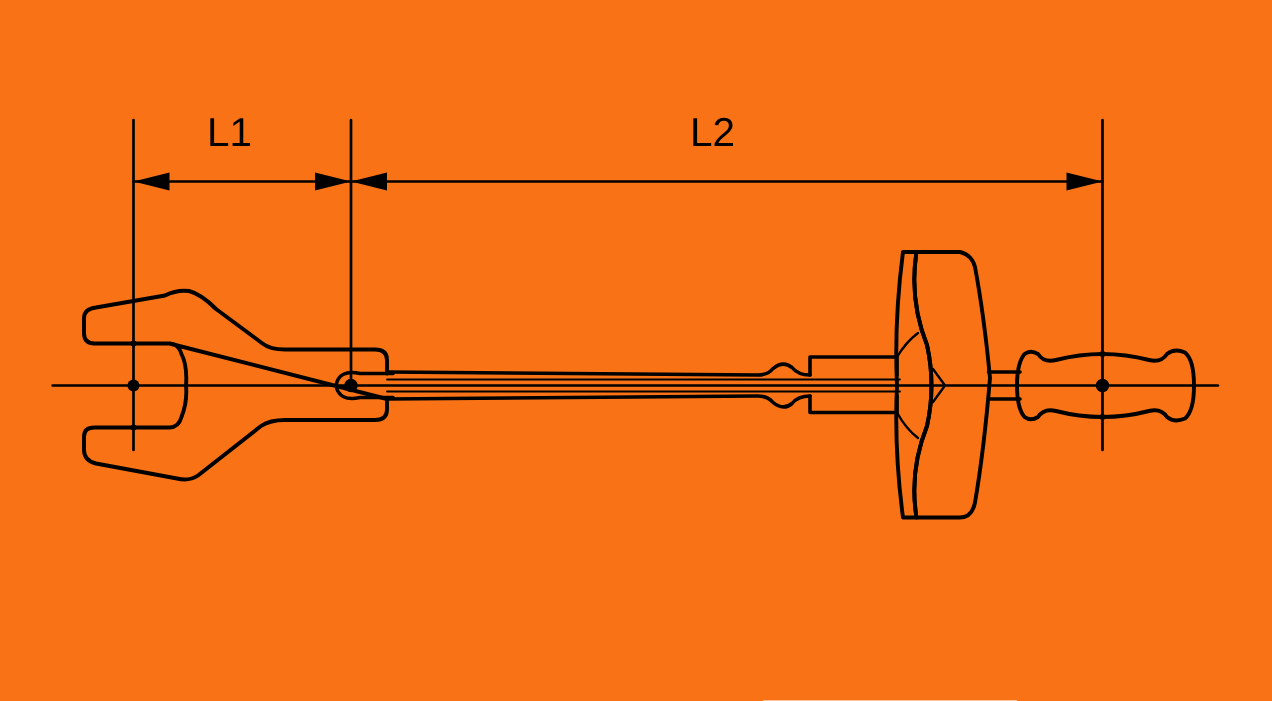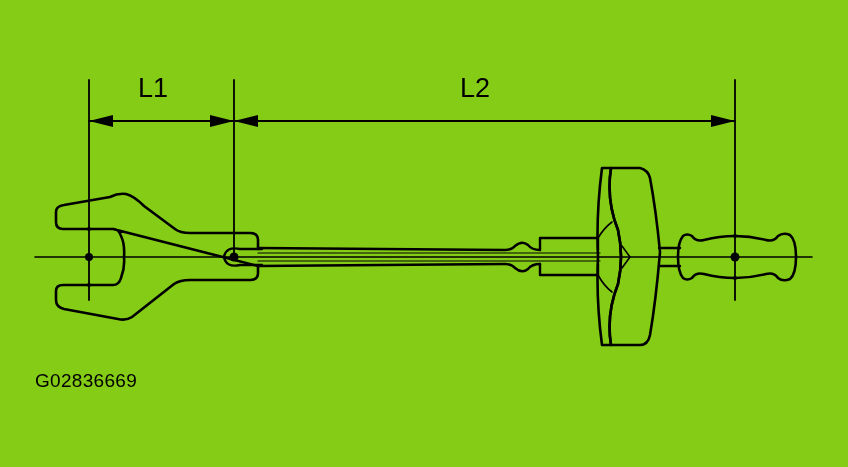--- a/index.html
+++ b/index.html
@@ -4,21 +4,21 @@
   <style>
     html, body {
       margin: 0;
       padding: 0;
       background: #ffffff;
     }
     #canvas {
       position: relative;
       width: 848px;
       height: 467px;
-      background: #84cc16;
+      background: #f97316;
       overflow: hidden;
     }
     svg#diagram {
       position: absolute;
       left: 0;
       top: 0;
       width: 848px;
       height: 467px;
     }
     .dim-label {
@@ -165,14 +165,13 @@
         Q 678 272 678 257
         Q 678 242 683 236 Z"></path>
       <circle fill="#000" cx="735" cy="257" r="4.5"></circle>
       <circle fill="#000" cx="735" cy="236" r="2"></circle>
       <circle fill="#000" cx="735" cy="278" r="2"></circle>
     </g>
   </svg>
 
   <div id="label-l1" class="dim-label">L1</div>
   <div id="label-l2" class="dim-label">L2</div>
-  <div id="figure-id">G02836669</div>
 </div>
 
 </body></html>

